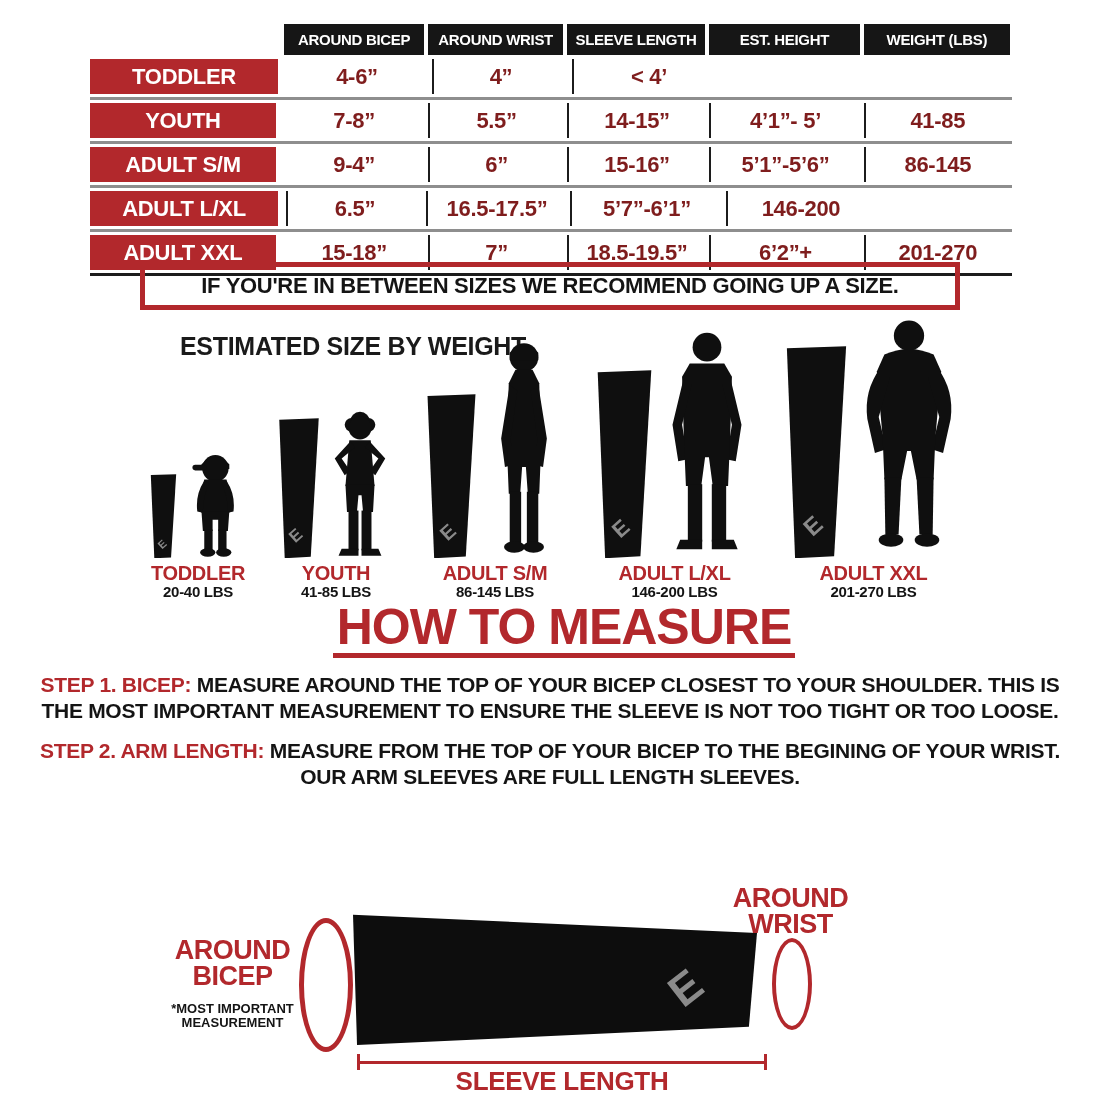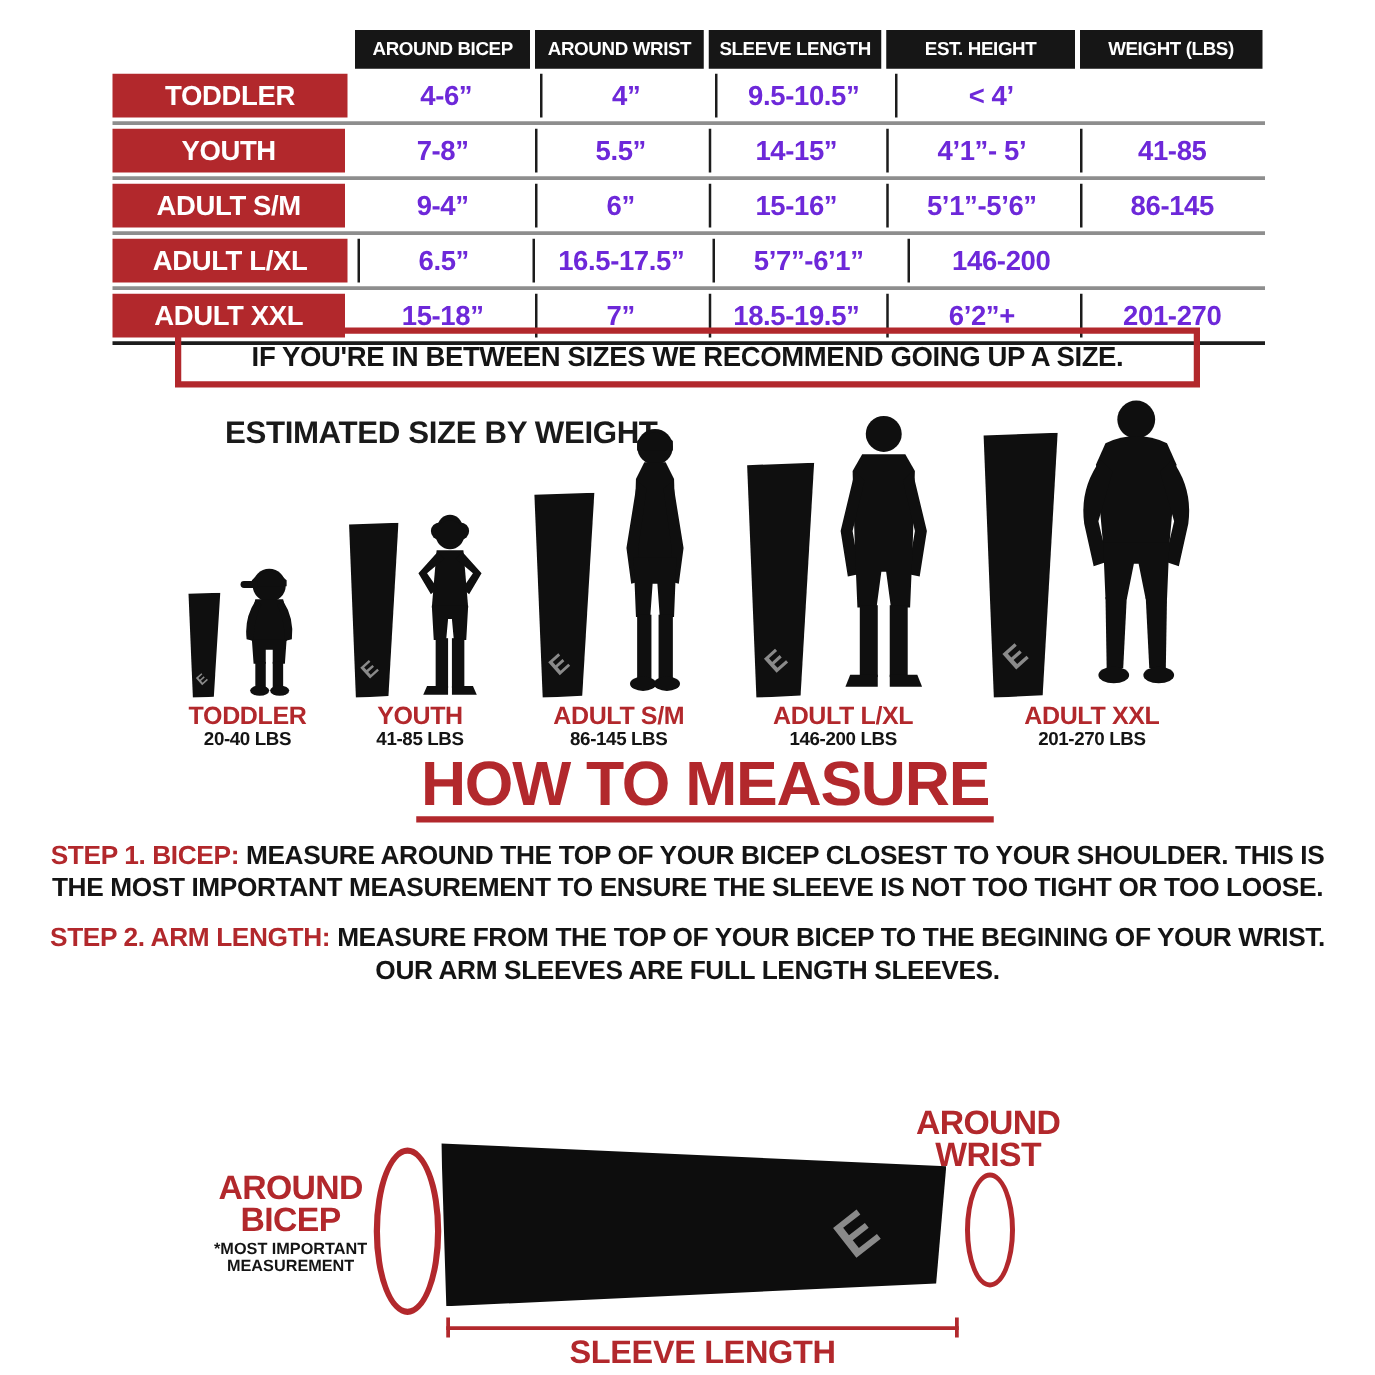--- a/index.html
+++ b/index.html
@@ -10,21 +10,21 @@
   .size-table { position:absolute; left:90px; top:24px; width:922px; letter-spacing:-0.3px; }
   .thead { display:flex; height:31px; margin-bottom:4px; }
   .th-spacer { width:188px; margin-right:6px; }
   .th { background:#161616; color:#fff; font-weight:bold; font-size:15px;
         display:flex; align-items:center; justify-content:center; margin:0 2px; }
   .c0{width:142px;} .c1{width:136px;} .c2{width:140px;} .c3{width:152px;} .c4{width:148px;}
   .trow { display:flex; height:35px; }
   .tlabel { width:188px; margin-right:6px; background:#b2282c; color:#fff; font-weight:bold;
         font-size:22px; display:flex; align-items:center; justify-content:center; }
   .td { display:flex; align-items:center; justify-content:center; font-weight:bold;
-        font-size:22px; color:#6d28d9; border-left:2px solid #1c1c1c; margin:0 2px; }
+        font-size:22px; color:#7f1d1d; border-left:2px solid #1c1c1c; margin:0 2px; }
   .td.first { border-left:none; }
   .rsep { height:3px; background:#8e8e8e; margin:3px 0; }
   .tbottom { height:3px; background:#1c1c1c; margin-top:3px; }
 
   
   .banner { position:absolute; left:140px; top:262px; width:820px; height:48px;
     border:5px solid #b2282c; display:flex; align-items:center; justify-content:center;
     font-weight:bold; font-size:22px; letter-spacing:-0.3px; color:#141414; }
 
   
@@ -61,21 +61,21 @@
   .diagram { position:absolute; left:0; top:880px; width:1100px; height:220px; }
   .dsleeve { position:absolute; left:353px; top:25px; width:404px; height:140px; background:#0d0d0d;
     clip-path:polygon(0% 7%, 100% 20%, 98% 87%, 1% 100%); }
   .dsleeve .elogo { position:absolute; left:318px; top:58px; color:#8a8a8a; font-weight:bold;
     font-size:44px; transform:rotate(-38deg); }
   .ellipse { position:absolute; border-radius:50%; background:transparent; }
   .bicep-ellipse { left:299px; top:38px; width:54px; height:134px; border:5px solid #b2282c; }
   .wrist-ellipse { left:772px; top:58px; width:40px; height:92px; border:4px solid #b2282c; }
   .bicep-label { position:absolute; left:160px; top:58px; width:145px; text-align:center;
     color:#b2282c; font-weight:bold; font-size:27px; line-height:0.95; letter-spacing:-0.5px; }
-  .bicep-note { position:absolute; left:160px; top:112px; width:145px; text-align:center;
+  .bicep-note { position:absolute; left:160px; top:122px; width:145px; text-align:center;
     color:#141414; font-weight:bold; font-size:13px; line-height:1.08; }
   .wrist-label { position:absolute; left:718px; top:6px; width:145px; text-align:center;
     color:#b2282c; font-weight:bold; font-size:27px; line-height:0.95; letter-spacing:-0.5px; }
   .len-line { position:absolute; left:357px; top:174px; width:410px; height:16px; }
   .len-line .bar { position:absolute; left:0; right:0; top:7px; height:3px; background:#b2282c; }
   .len-line .tick { position:absolute; top:0; width:3px; height:16px; background:#b2282c; }
   .len-line .tick.r { right:0; } .len-line .tick.l { left:0; }
   .len-label { position:absolute; left:360px; top:186px; width:404px; text-align:center;
     color:#b2282c; font-weight:bold; font-size:26px; letter-spacing:-0.3px; }
 </style>
@@ -89,21 +89,20 @@
     <div class="th c1">AROUND WRIST</div>
     <div class="th c2">SLEEVE LENGTH</div>
     <div class="th c3">EST. HEIGHT</div>
     <div class="th c4">WEIGHT (LBS)</div>
   </div>
 
   <div class="trow">
     <div class="tlabel">TODDLER</div>
     <div class="td first c0">4-6”</div>
     <div class="td c1">4”</div>
-    <div class="td c2">9.5-10.5”</div>
     <div class="td c3">&lt; 4’</div>
   </div>
   <div class="rsep"></div>
 
   <div class="trow">
     <div class="tlabel">YOUTH</div>
     <div class="td first c0">7-8”</div>
     <div class="td c1">5.5”</div>
     <div class="td c2">14-15”</div>
     <div class="td c3">4’1”- 5’</div>

